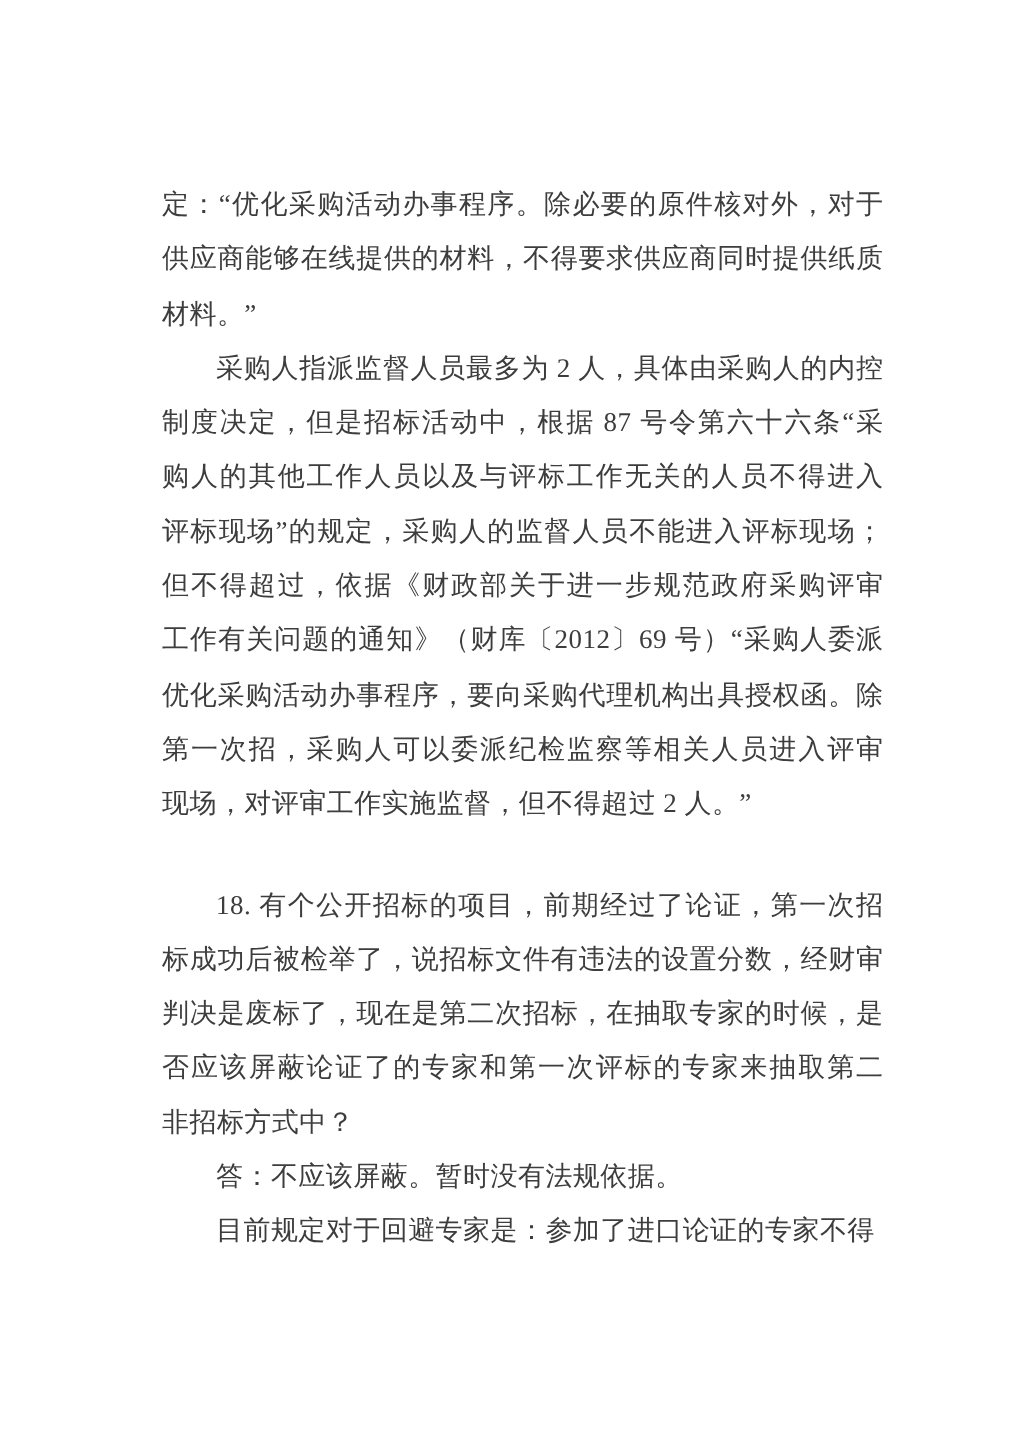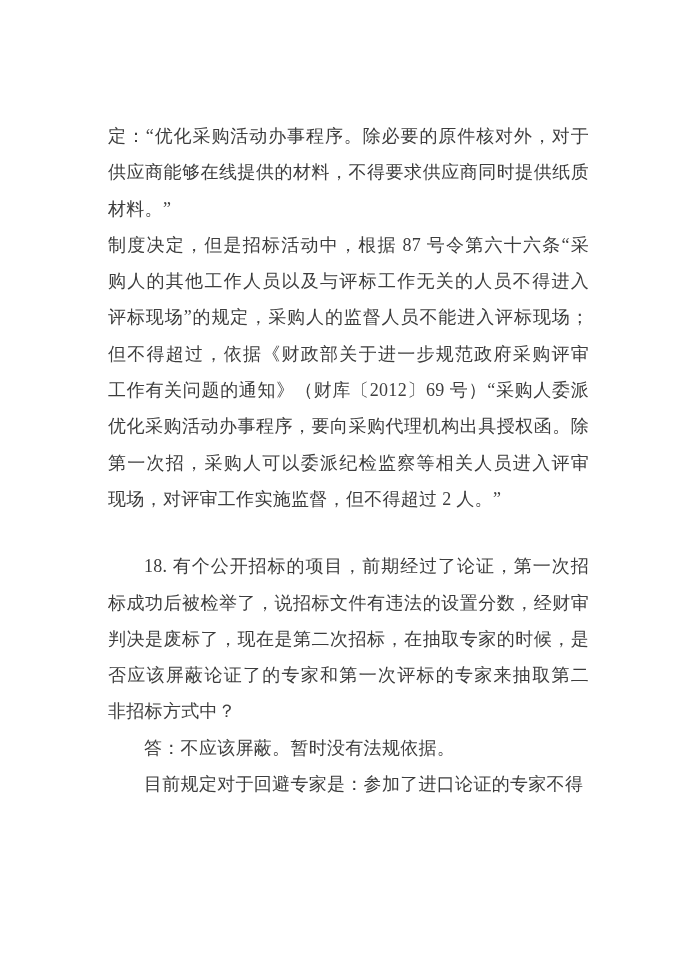--- a/index.html
+++ b/index.html
@@ -53,20 +53,21 @@
 <body>
 
 <div class="page" style="background: rgb(255, 255, 255);">
   <div class="text-block" id="text-block" style="color: rgb(61, 61, 61);">
       <div class="paragraph">
         <div class="line">定：“优化采购活动办事程序。除必要的原件核对外，对于</div>
         <div class="line">供应商能够在线提供的材料，不得要求供应商同时提供纸质</div>
         <div class="line last">材料。”</div>
       </div>
       <div class="paragraph">
+        <div class="line indent">采购人指派监督人员最多为 2 人，具体由采购人的内控</div>
         <div class="line">制度决定，但是招标活动中，根据 87 号令第六十六条“采</div>
         <div class="line">购人的其他工作人员以及与评标工作无关的人员不得进入</div>
         <div class="line">评标现场”的规定，采购人的监督人员不能进入评标现场；</div>
         <div class="line">但不得超过，依据《财政部关于进一步规范政府采购评审</div>
         <div class="line">工作有关问题的通知》（财库〔2012〕69 号）“采购人委派</div>
         <div class="line">优化采购活动办事程序，要向采购代理机构出具授权函。除</div>
         <div class="line">第一次招，采购人可以委派纪检监察等相关人员进入评审</div>
         <div class="line last">现场，对评审工作实施监督，但不得超过 2 人。”</div>
       </div>
       <div class="paragraph gap-before">

